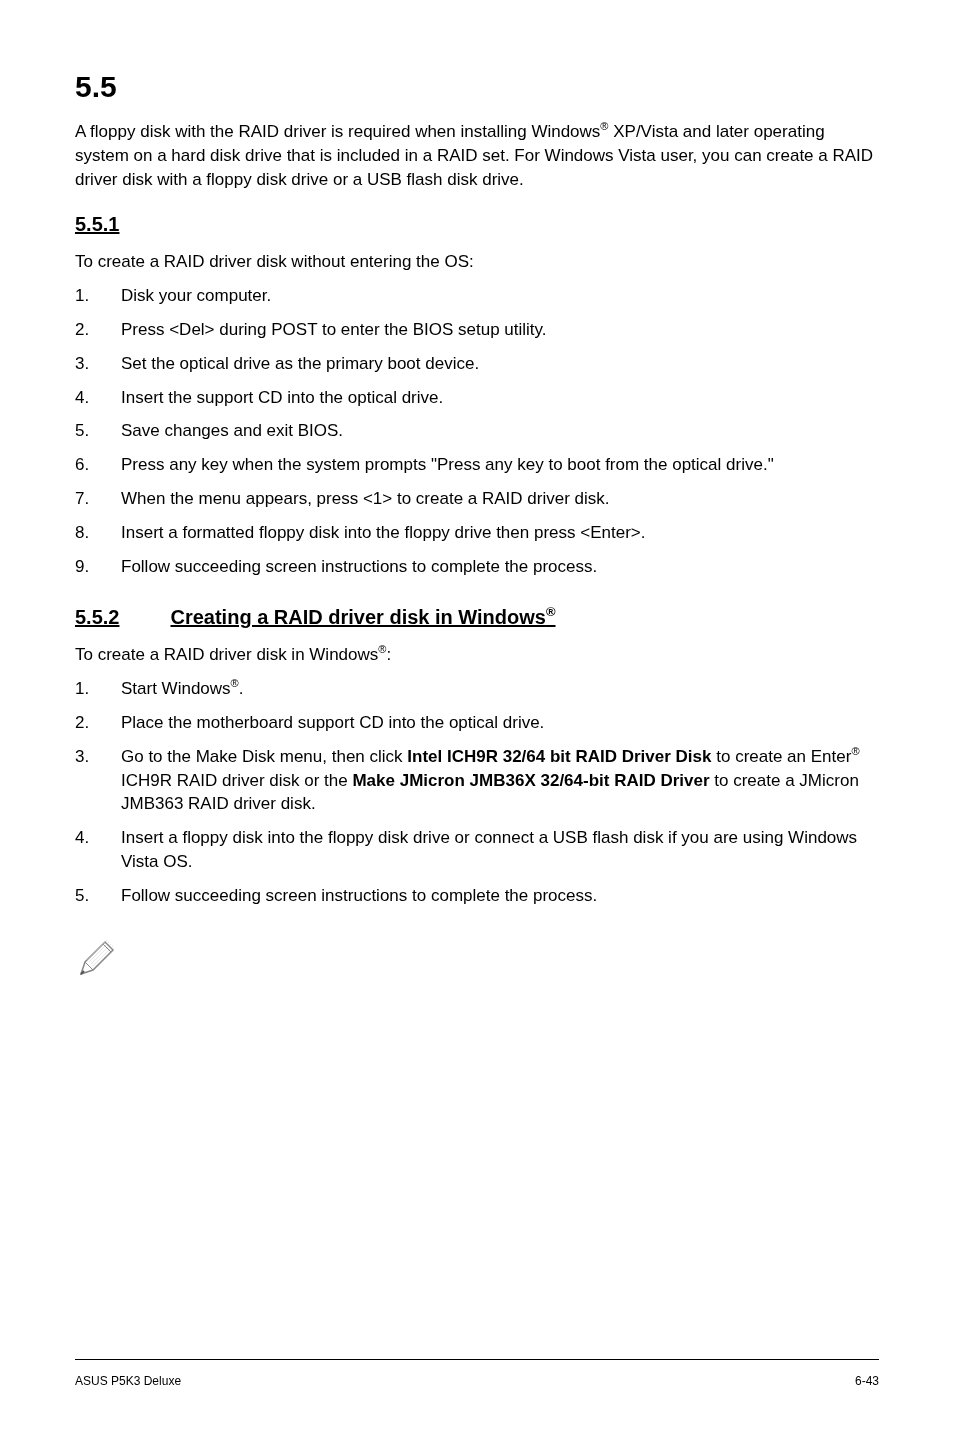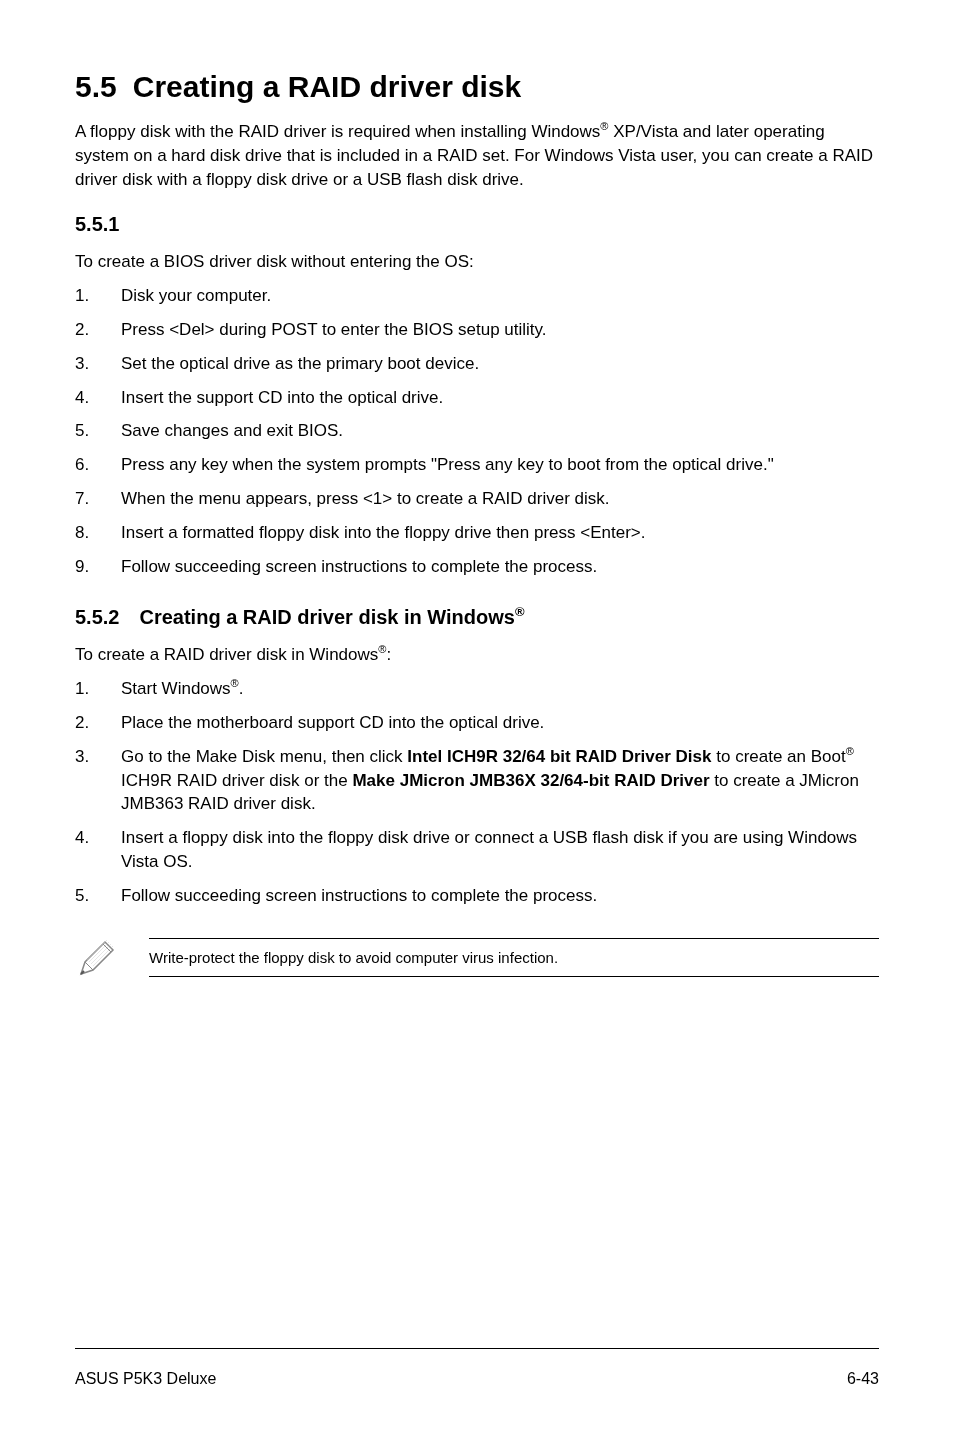--- a/index.html
+++ b/index.html
@@ -26,21 +26,22 @@
     .intro-para {
       font-size: 17px;
       line-height: 1.4;
       margin-bottom: 22px;
     }
     .subsection-heading {
       font-size: 20px;
       font-weight: bold;
       margin-bottom: 14px;
       display: flex;
-      gap: 20px;
+      gap: 51px;
+      text-decoration: underline;
     }
     .sub-para {
       font-size: 17px;
       line-height: 1.4;
       margin-bottom: 10px;
     }
     .list {
       list-style: none;
       margin-bottom: 28px;
     }
@@ -80,46 +81,45 @@
       border-bottom: 1px solid #000;
       padding: 8px 0;
       flex: 1;
     }
     .footer {
       position: absolute;
       bottom: 50px;
       left: 75px;
       right: 75px;
       border-top: 1px solid #000;
-      padding-top: 21px;
+      padding-top: 14px;
       display: flex;
       justify-content: space-between;
-      font-size: 16px;
+      font-size: 12px;
     }
     b {
       font-weight: bold;
     }
   </style>
 </head>
 <body>
 
 <div class="section-heading">
   <span>5.5</span>
-  <span>Creating a RAID driver disk</span>
 </div>
 
 <p class="intro-para">
   <span>A floppy disk with the RAID driver is required when installing Windows</span><span class="sup">®</span><span> XP/Vista and later operating system on a hard disk drive that is included in a RAID set. For Windows Vista user, you can create a RAID driver disk with a floppy disk drive or a USB flash disk drive.</span>
 </p>
 
 <div class="subsection-heading">
   <span>5.5.1</span>
 </div>
 
-<p class="sub-para">To create a BIOS driver disk without entering the OS:</p>
+<p class="sub-para">To create a RAID driver disk without entering the OS:</p>
 
 <ol class="list">
   <li>
       <span class="num">1.</span>
       <span class="text">Disk your computer.</span>
     </li>
   <li>
       <span class="num">2.</span>
       <span class="text">Press &lt;Del&gt; during POST to enter the BIOS setup utility.</span>
     </li>
@@ -166,21 +166,21 @@
   <li>
     <span class="num">1.</span>
     <span class="text"><span>Start Windows</span><span class="sup">®</span><span>.</span></span>
   </li>
   <li>
     <span class="num">2.</span>
     <span class="text">Place the motherboard support CD into the optical drive.</span>
   </li>
   <li>
     <span class="num">3.</span>
-    <span class="text"><span>Go to the Make Disk menu, then click </span><b>Intel ICH9R 32/64 bit RAID Driver Disk</b><span> to create an Boot</span><span class="sup">®</span><span> ICH9R RAID driver disk or the </span><b>Make JMicron JMB36X 32/64-bit RAID Driver</b><span> to create a JMicron JMB363 RAID driver disk.</span></span>
+    <span class="text"><span>Go to the Make Disk menu, then click </span><b>Intel ICH9R 32/64 bit RAID Driver Disk</b><span> to create an Enter</span><span class="sup">®</span><span> ICH9R RAID driver disk or the </span><b>Make JMicron JMB36X 32/64-bit RAID Driver</b><span> to create a JMicron JMB363 RAID driver disk.</span></span>
   </li>
   <li>
     <span class="num">4.</span>
     <span class="text">Insert a floppy disk into the floppy disk drive or connect a USB flash disk if you are using Windows Vista OS.</span>
   </li>
   <li>
     <span class="num">5.</span>
     <span class="text">Follow succeeding screen instructions to complete the process.</span>
   </li>
 </ol>
@@ -188,19 +188,18 @@
 <div class="note-row">
   <div class="note-icon">
     <svg viewBox="0 0 44 44" width="44" height="44">
       <path d="M 6 38 L 10 26 L 30 6 L 38 14 L 18 34 L 6 38 Z" fill="none" stroke="#888" stroke-width="1.5"></path>
       <path d="M 10 26 L 18 34" fill="none" stroke="#888" stroke-width="1"></path>
       <path d="M 28 8 L 36 16" fill="none" stroke="#888" stroke-width="1"></path>
       <path d="M 6 38 L 9 35" fill="#555" stroke="#555" stroke-width="2"></path>
       <path d="M 12 24 L 32 4 M 14 26 L 34 6 M 16 28 L 36 8 M 18 30 L 38 10" stroke="#ccc" stroke-width="0.5" fill="none"></path>
     </svg>
   </div>
-  <div class="note-text">Write-protect the floppy disk to avoid computer virus infection.</div>
 </div>
 
 <div class="footer">
   <span>ASUS P5K3 Deluxe</span>
   <span>6-43</span>
 </div>
 
 </body></html>

